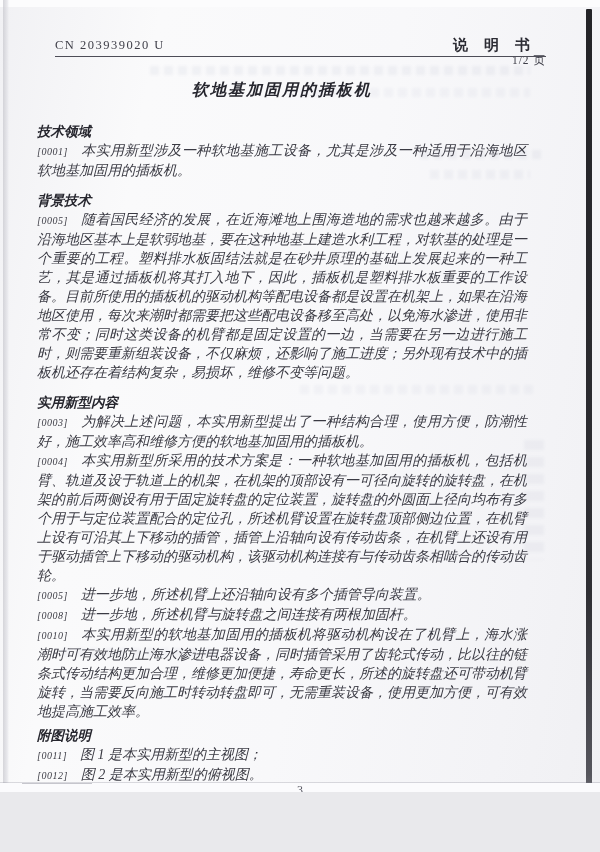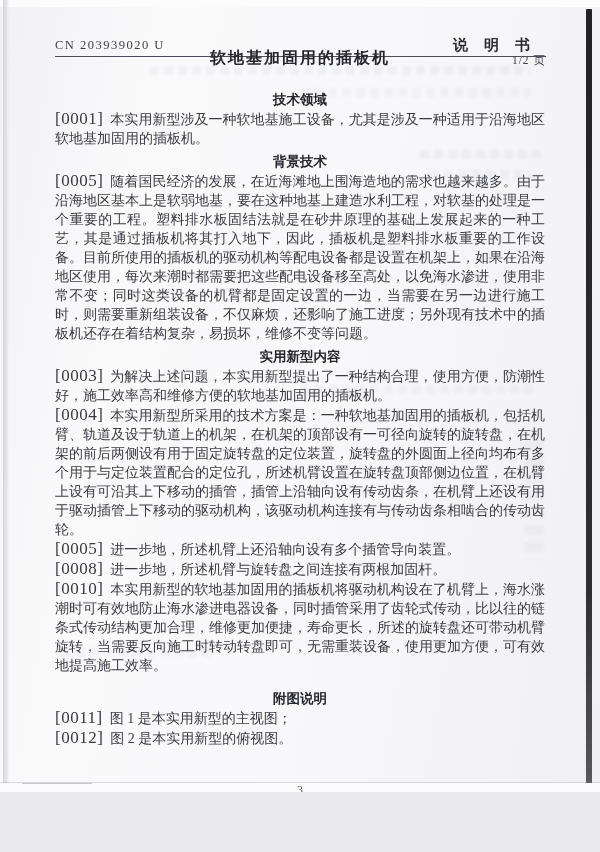--- a/index.html
+++ b/index.html
@@ -78,46 +78,45 @@
     position: absolute; right: 0; top: 17px;
     font-size: 11.5px; letter-spacing: 1px; color: #3e3e48;
     white-space: nowrap;
   }
   .header-rule {
     position: absolute; left: 55px; top: 56px; width: 491px; height: 1px;
     background: #4d4d57;
   }
   
   .content {
-    position: absolute; left: 55px; top: 0; width: 490px;
-    padding-top: 48px;
-    font-size: 14px; line-height: 19px;
+    position: absolute; left: 37px; top: 0; width: 490px;
+    padding-top: 80px;
+    font-size: 14px; line-height: 19px; font-style: italic;
   }
   .title {
     margin: 0; text-align: center;
     font-family: "Liberation Sans", "DejaVu Sans", sans-serif;
     font-size: 16px; font-weight: bold; line-height: 20px;
     letter-spacing: 2px; color: #26262e;
   }
   .sec {
     margin: 0;
     font-family: "Liberation Sans", "DejaVu Sans", sans-serif;
     font-size: 13.5px; font-weight: bold; line-height: 19px;
     color: #26262e;
-    text-align: center;
   }
   .mt-first { margin-top: 22px; }
-  .mt-sec   { margin-top: 4px; }
-  .mt-fig   { margin-top: 14px; }
+  .mt-sec   { margin-top: 11px; }
+  .mt-fig   { margin-top: 5px; }
   .para {
     margin: 0; text-align: justify;
     color: #3a3a43;
   }
   .pnum {
-    font-size: 17px; letter-spacing: .5px; margin-right: 7px;
+    font-size: 10px; letter-spacing: .5px; margin-right: 13px;
     color: #3a3a43; white-space: nowrap;
   }
   .footer {
     position: absolute; left: 0; top: 783px; width: 100%;
     text-align: center; font-size: 12px; color: #565660;
   }
 </style>
 </head>
 <body>
 

